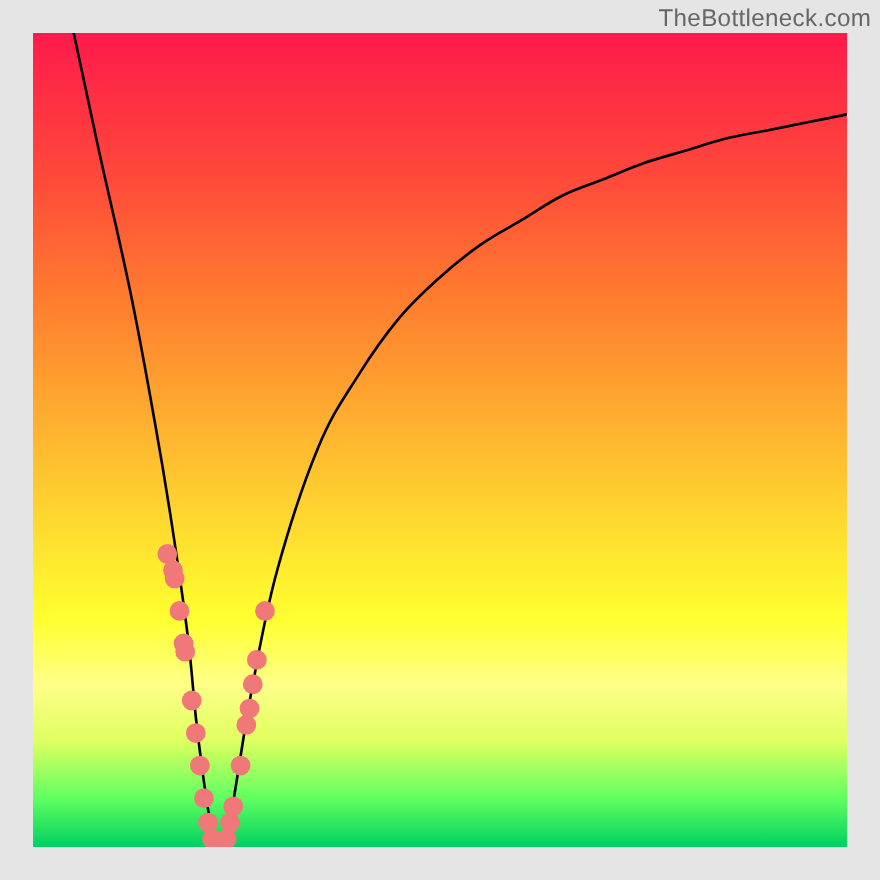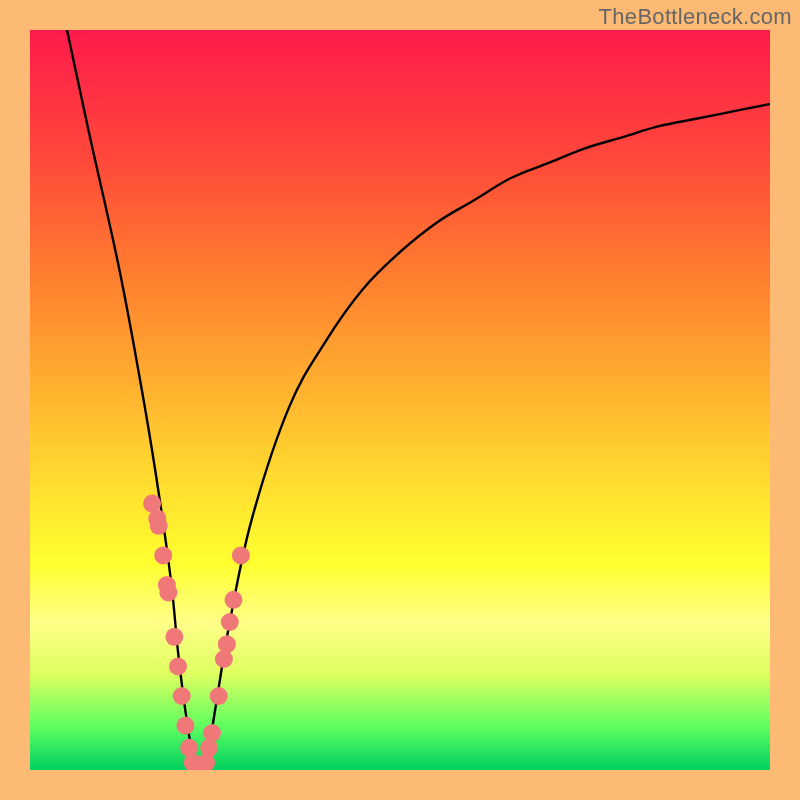--- a/index.html
+++ b/index.html
@@ -8,21 +8,21 @@
     width: 800px;
     height: 800px;
     background: #000;
     overflow: hidden;
     font-family: Arial, Helvetica, sans-serif;
   }
   .stage {
     position: relative;
     width: 800px;
     height: 800px;
-    background: #fdba74;
+    background: #e5e5e5;
   }
   .plot-area {
     position: absolute;
     left: 30px;
     top: 30px;
     width: 740px;
     height: 740px;
     background: linear-gradient(
       to bottom,
       #ff1a4b 0%,

